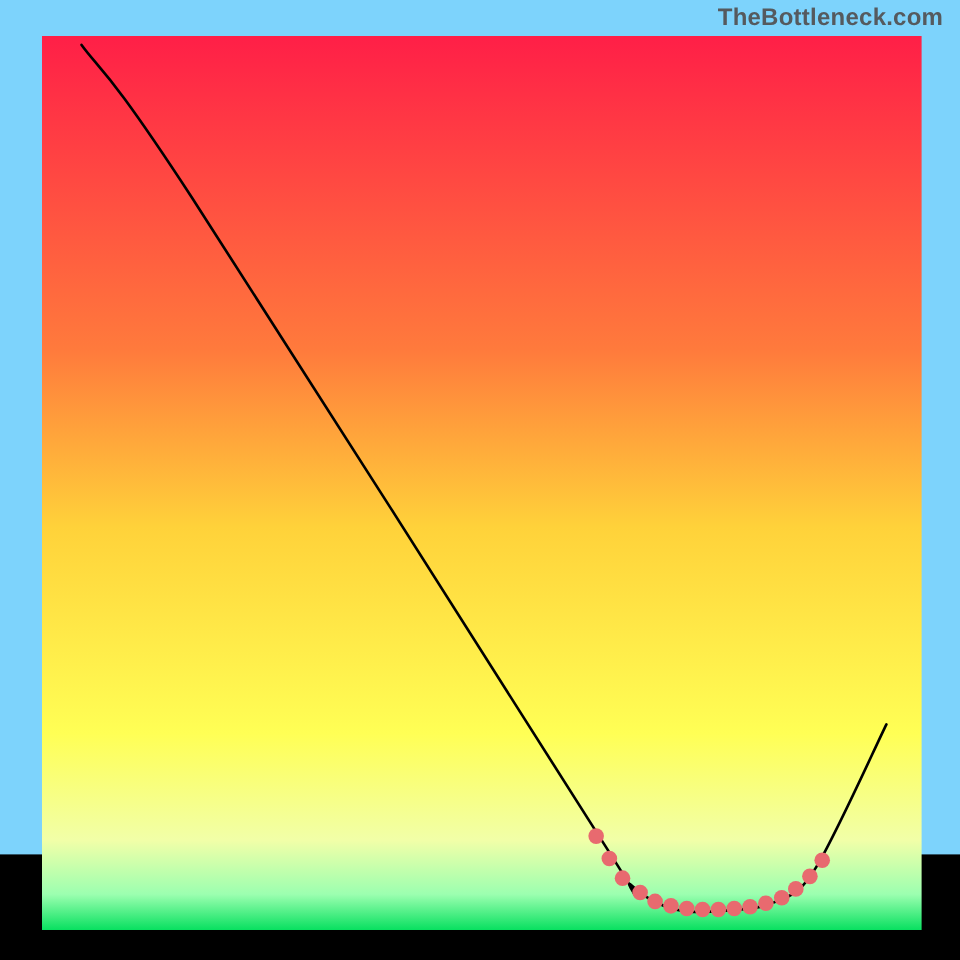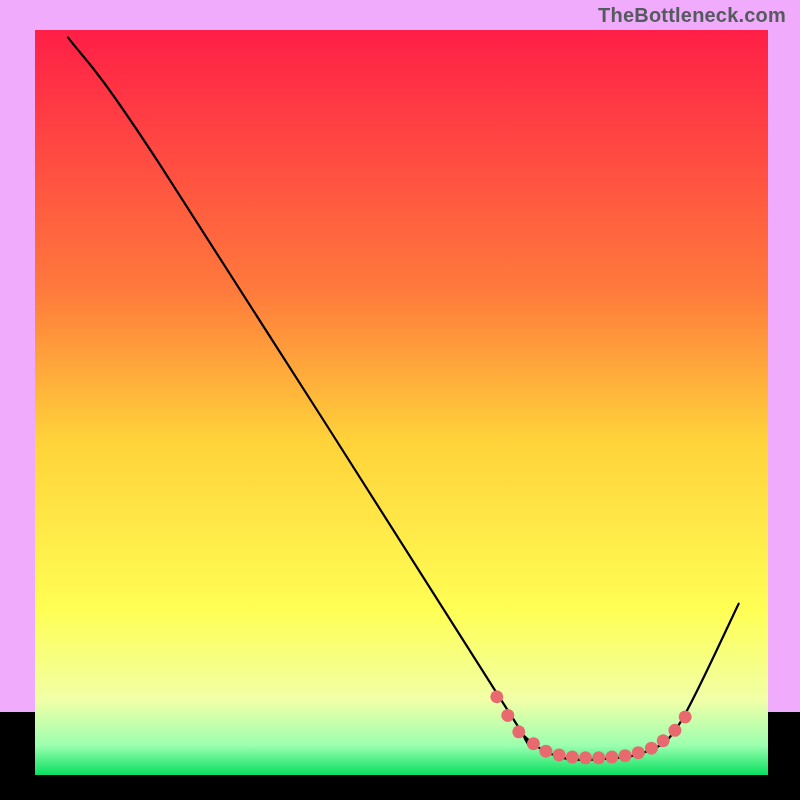--- a/index.html
+++ b/index.html
@@ -7,21 +7,21 @@
     padding: 0;
     width: 800px;
     height: 800px;
     background: #000000;
     overflow: hidden;
   }
   .stage {
     position: relative;
     width: 800px;
     height: 712px;
-    background: #f0abfc;
+    background: #7dd3fc;
   }
   .watermark {
     position: absolute;
     top: 4px;
     right: 14px;
     font-family: Arial, Helvetica, sans-serif;
     font-size: 20px;
     font-weight: 600;
     letter-spacing: 0.2px;
     color: #555a5e;

